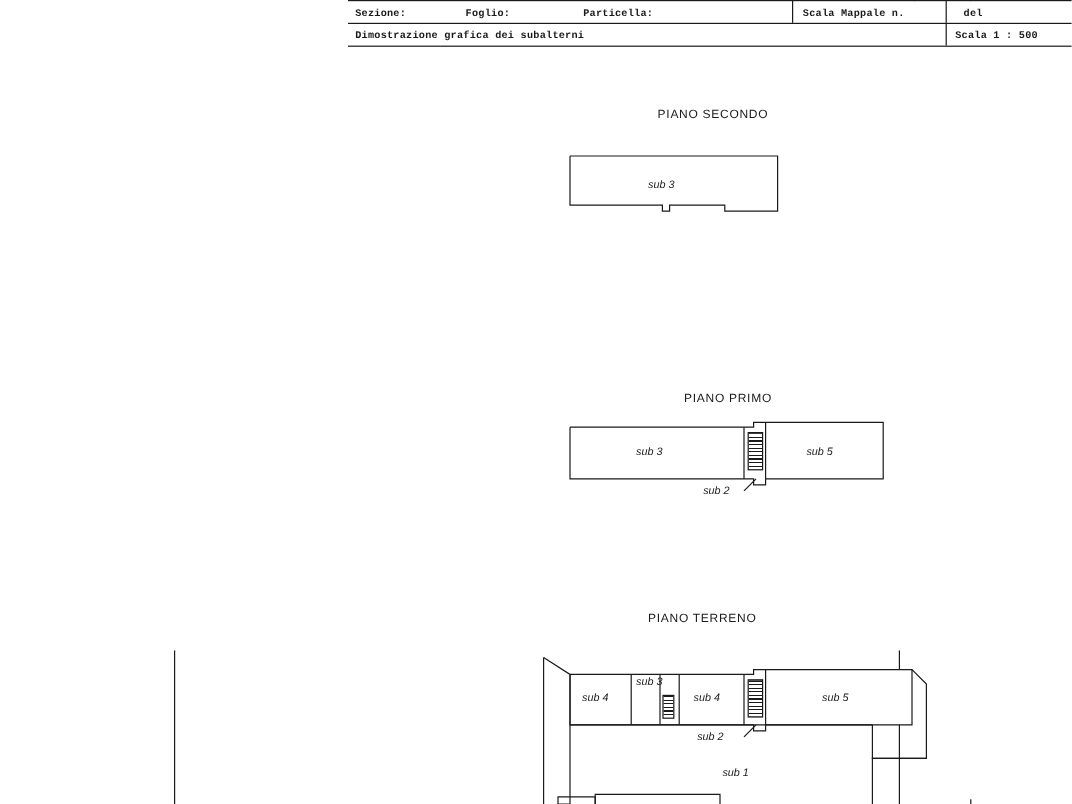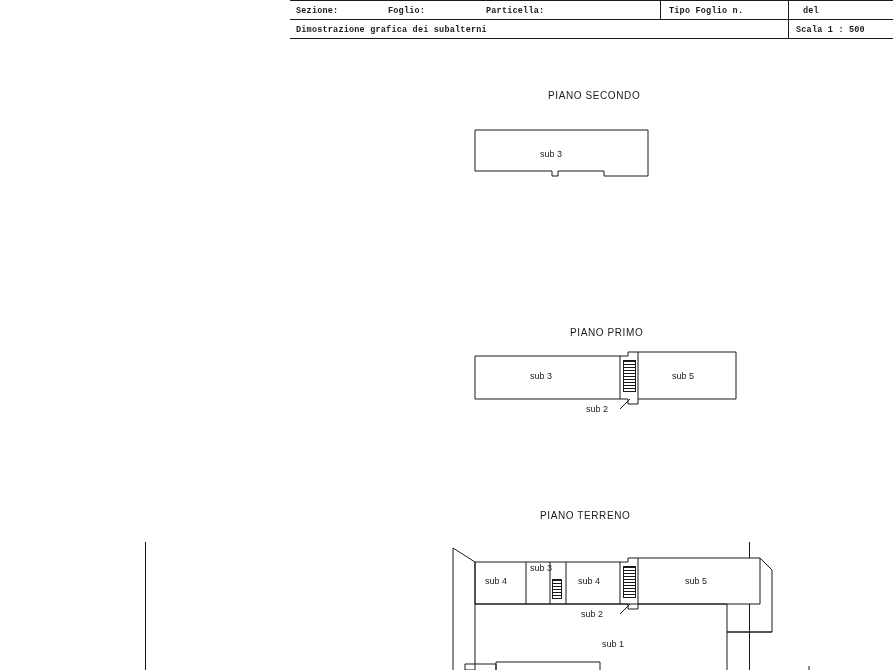--- a/index.html
+++ b/index.html
@@ -87,20 +87,21 @@
     letter-spacing: 0.6px;
     color: #1a1a1a;
     white-space: nowrap;
   }
   .sub-label {
     position: absolute;
     font-family: "Liberation Sans", sans-serif;
     font-size: 9px;
     color: #1a1a1a;
     white-space: nowrap;
+    font-style: italic;
   }
   
   .stairs {
     position: absolute;
     border: 1px solid #1a1a1a;
     box-sizing: border-box;
     background:
       repeating-linear-gradient(
         to bottom,
         #1a1a1a 0px,
@@ -133,21 +134,21 @@
     <div class="hline" style="top:19px;"></div>
     <div class="hline" style="top:38px;"></div>
 
     <div class="vline" style="left:370px; top:-18px; height:37px;"></div>
     <div class="vline" style="left:498px; top:-18px; height:37px;"></div>
     <div class="vline" style="left:498px; top:19px; height:19px;"></div>
 
     <div class="hdr-text" style="left:6px;   top:6px;">Sezione:</div>
     <div class="hdr-text" style="left:78px;  top:6px;padding-left:20px;">Foglio:</div>
     <div class="hdr-text" style="left:196px; top:6px;">Particella:</div>
-    <div class="hdr-text" style="left:379px; top:6px;">Tipo Foglio n.</div>
+    <div class="hdr-text" style="left:379px; top:6px;">Scala Mappale n.</div>
     <div class="hdr-text" style="left:513px; top:6px;">del</div>
 
     <div class="hdr-text" style="left:6px;   top:25px;">Dimostrazione grafica dei subalterni</div>
     <div class="hdr-text" style="left:506px; top:25px;">Scala 1 : 500</div>
   </div>
 
   <div id="drawing">
 
     <div class="floor-title" style="left:258px; top:52px;">PIANO SECONDO</div>
 

